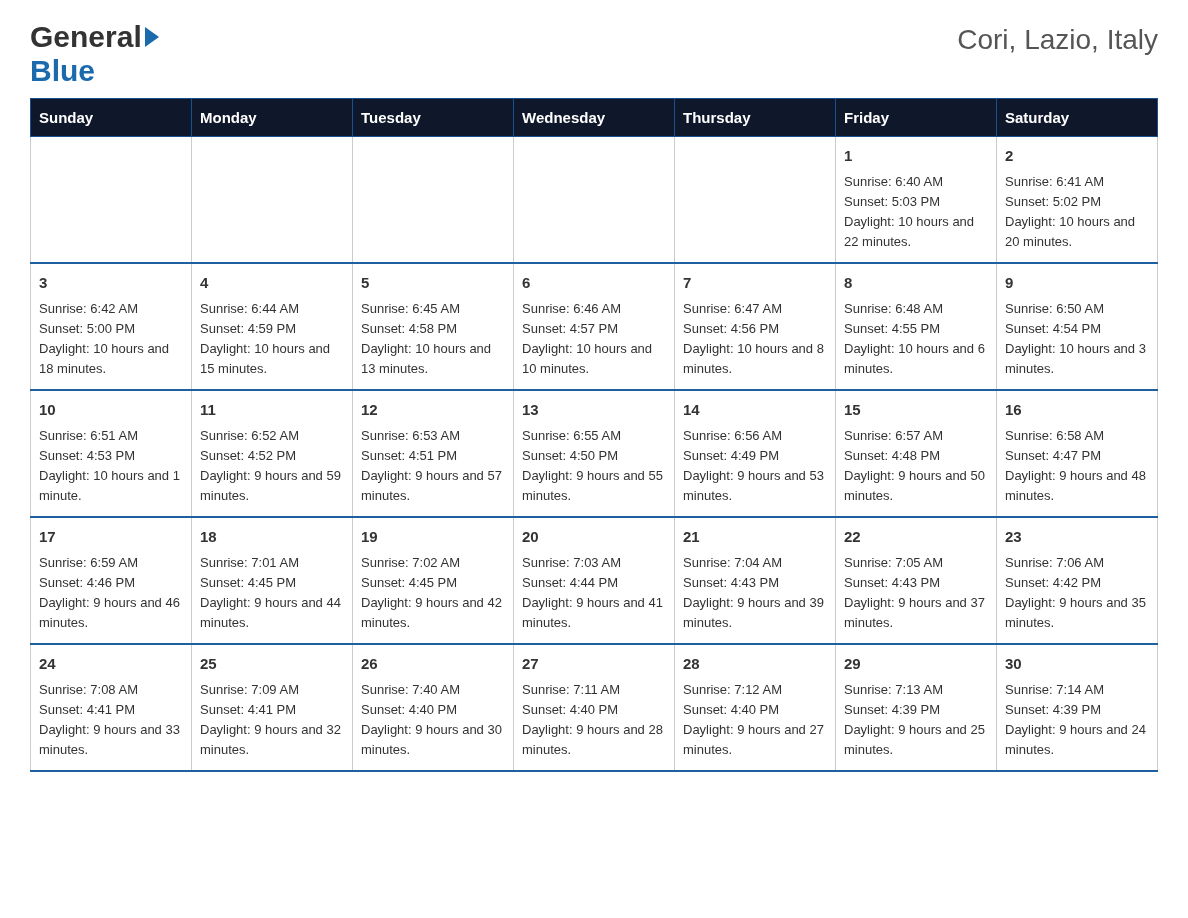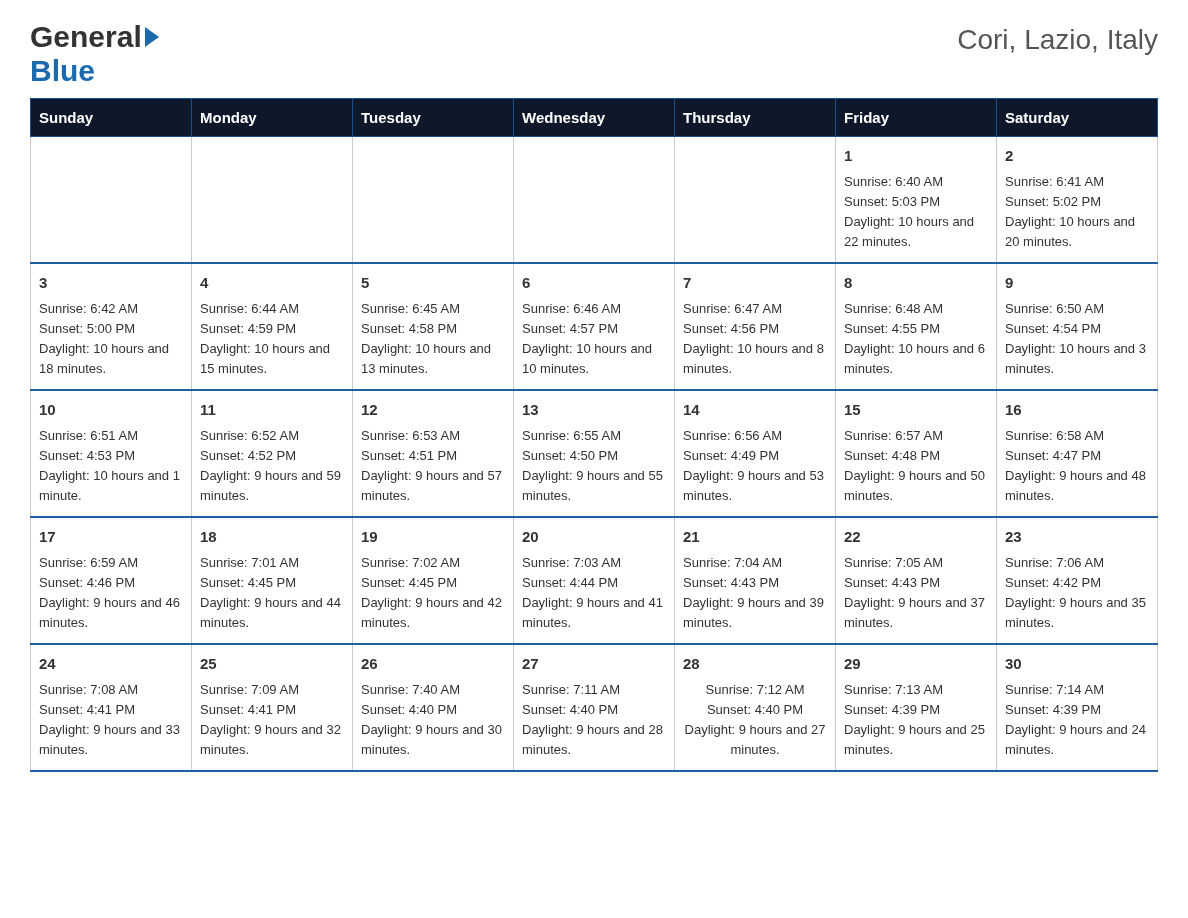--- a/index.html
+++ b/index.html
@@ -305,21 +305,21 @@
 Daylight: 9 hours and 30 minutes.</div>
         </td>
         <td>
           <span class="day-number">27</span>
           <div class="day-info" style="white-space: pre-line;">Sunrise: 7:11 AM
 Sunset: 4:40 PM
 Daylight: 9 hours and 28 minutes.</div>
         </td>
         <td>
           <span class="day-number">28</span>
-          <div class="day-info" style="white-space: pre-line; text-align: center;">Sunrise: 7:12 AM
+          <div class="day-info" style="white-space: pre-line;">Sunrise: 7:12 AM
 Sunset: 4:40 PM
 Daylight: 9 hours and 27 minutes.</div>
         </td>
         <td>
           <span class="day-number">29</span>
           <div class="day-info" style="white-space: pre-line;">Sunrise: 7:13 AM
 Sunset: 4:39 PM
 Daylight: 9 hours and 25 minutes.</div>
         </td>
         <td>

